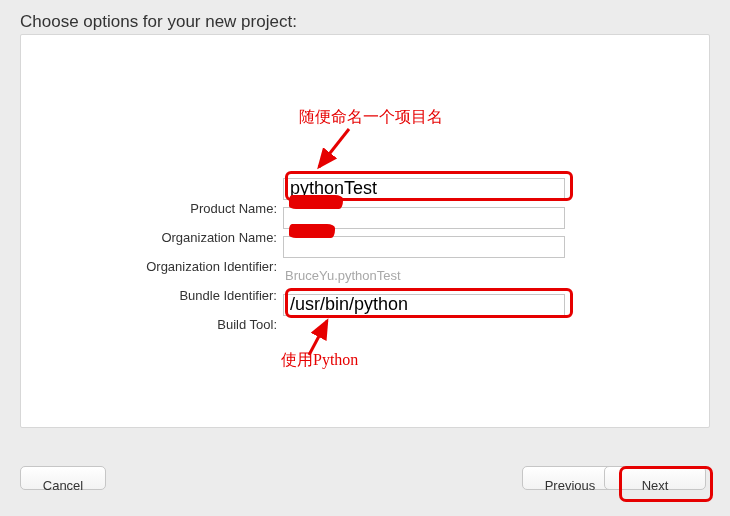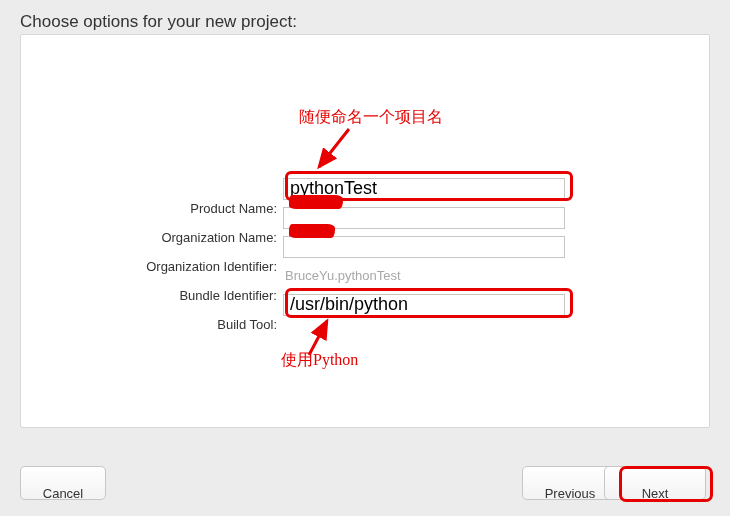--- a/index.html
+++ b/index.html
@@ -106,21 +106,21 @@
     position: absolute;
     bottom: 20px;
     left: 0;
     right: 0;
     height: 30px;
   }
   .btn {
     position: absolute;
     height: 24px;
     line-height: 22px;
-    padding: 16px 20px;
+    padding: 8px 20px;
     border: 1px solid #c6c6c6;
     border-radius: 5px;
     background: linear-gradient(#ffffff, #f3f3f3);
     font-size: 13px;
     color: #333;
     cursor: pointer;
     text-align: center;
   }
   .btn.cancel { left: 20px; width: 86px; }
   .btn.prev   { right: 112px; width: 96px; }

